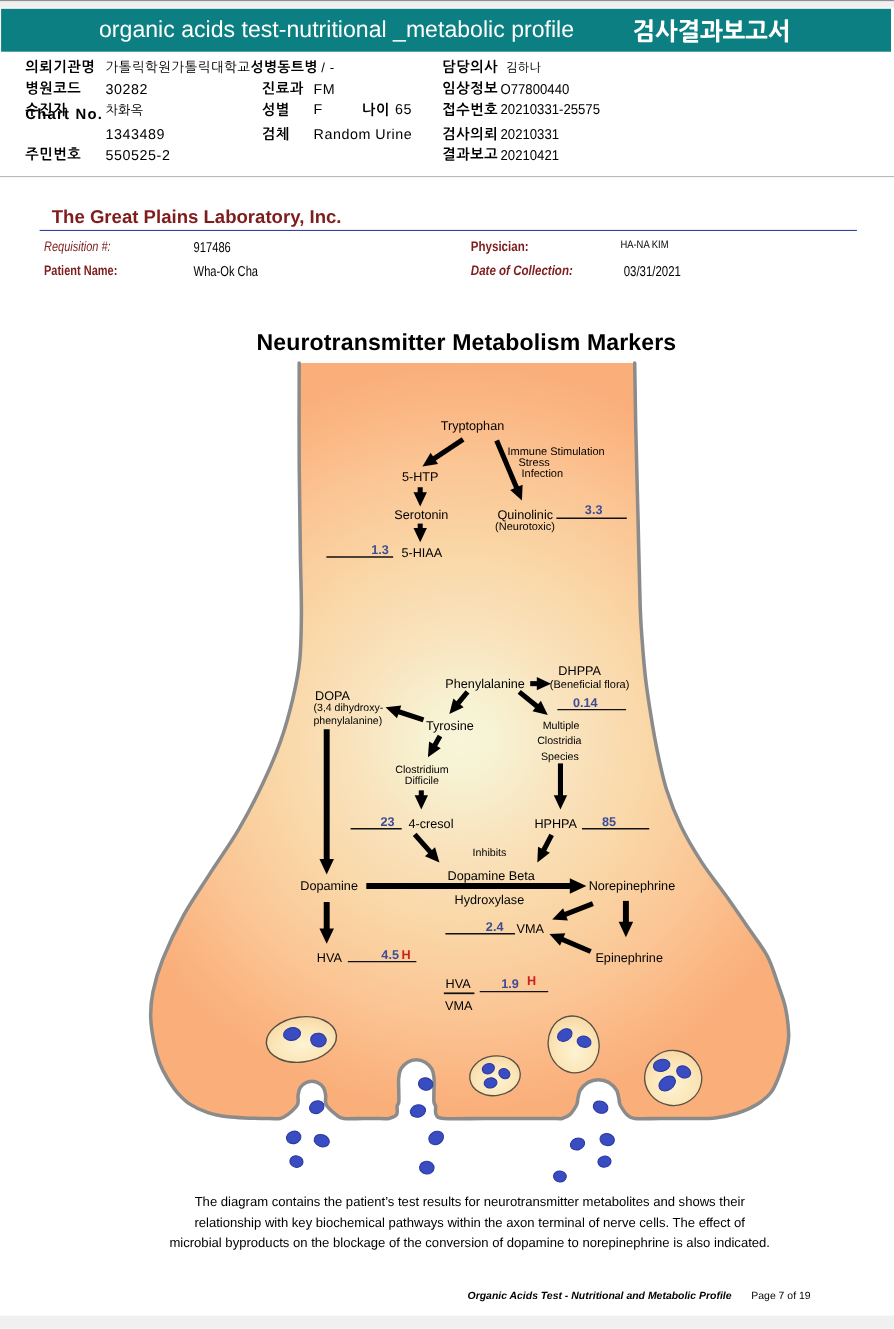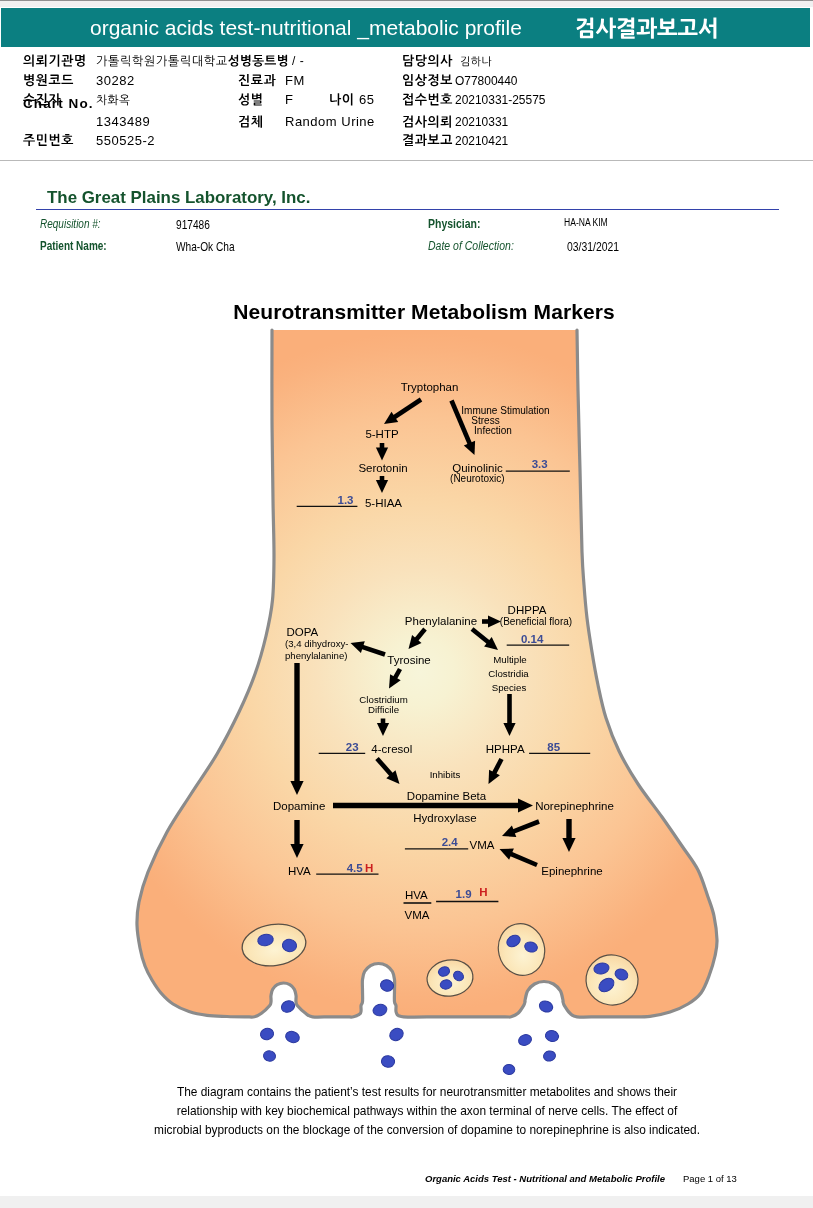--- a/index.html
+++ b/index.html
@@ -1,19 +1,19 @@
 <!DOCTYPE html>
 <html><head><meta charset="utf-8">
 <style>
 html,body{margin:0;padding:0;}
 body{width:813px;height:1208px;position:relative;background:#fff;overflow:hidden;
 font-family:"Liberation Sans",sans-serif;}
 .abs{position:absolute;}
 .hv{font-size:13px;line-height:13px;color:#000;white-space:nowrap;letter-spacing:0.5px;}
-.gp{color:#14532d;text-align:right;}
+.gp{color:#7f1d1d;text-align:right;}
 .nar{display:inline-block;transform:scaleX(0.8);transform-origin:0 50%;white-space:nowrap;}
 .nar2{display:inline-block;transform:scaleX(0.84);transform-origin:0 50%;white-space:nowrap;}
 .nar3{display:inline-block;transform:scaleX(0.855);transform-origin:0 50%;white-space:nowrap;}
 .nar4{display:inline-block;transform:scaleX(0.78);transform-origin:0 50%;white-space:nowrap;}
 .sqz{display:inline-block;transform:scaleX(0.92);transform-origin:0 50%;letter-spacing:0;white-space:nowrap;}
 </style></head>
 <body>
 <div class="abs" style="left:0;top:0;width:813px;height:7px;background:#f0f0f0;border-top:1.5px solid #8f8f8f;box-sizing:border-box"></div>
 <div class="abs" style="left:1px;top:8px;width:809px;height:39px;background:#0b7f81"></div>
 <div class="abs" style="left:90px;top:8px;height:39px;line-height:39px;color:#fff;font-weight:normal;font-size:21px;white-space:nowrap">organic acids test-nutritional _metabolic profile</div>
@@ -52,21 +52,21 @@
 <div class="abs hv" style="left:455px;top:133.7px"><span class="sqz">20210421</span></div>
 <div class="abs" style="left:0;top:160px;width:813px;border-top:1px solid #b9b9b9"></div>
 <div class="abs gp" style="left:47px;top:187.6px;font-size:16.9px;font-weight:bold">The Great Plains Laboratory, Inc.</div>
 <div class="abs" style="left:36px;top:208.5px;width:743px;border-top:1.4px solid #3342ab"></div>
 <div class="abs gp" style="left:40px;top:217px;font-size:12.5px;font-weight:normal;font-style:italic"><span class="nar">Requisition #:</span></div>
 <div class="abs" style="left:176px;top:216.5px;font-size:13px"><span class="nar4">917486</span></div>
 <div class="abs gp" style="left:428px;top:217px;font-size:12.5px;font-weight:bold;"><span class="nar2">Physician:</span></div>
 <div class="abs" style="left:563.5px;top:216.5px;font-size:10px"><span class="nar3">HA-NA KIM</span></div>
 <div class="abs gp" style="left:40px;top:239px;font-size:12.5px;font-weight:bold;"><span class="nar">Patient Name:</span></div>
 <div class="abs" style="left:176px;top:238.5px;font-size:13px"><span class="nar4">Wha-Ok Cha</span></div>
-<div class="abs gp" style="left:428px;top:239px;font-size:12.5px;font-weight:normal;font-style:italic"><span class="nar2">Date of Collection:</span></div>
+<div class="abs gp" style="left:428px;top:239px;font-size:12.5px;font-weight:bold;font-style:italic"><span class="nar2">Date of Collection:</span></div>
 <div class="abs" style="left:567px;top:238.5px;font-size:13px"><span class="nar">03/31/2021</span></div>
 <div class="abs" style="left:0;top:299.5px;width:848px;text-align:center;font-size:21px;font-weight:bold;letter-spacing:0.1px">Neurotransmitter Metabolism Markers</div>
 <svg class="abs" style="left:0;top:325" width="813" height="760" viewBox="0 325 813 760" font-family="Liberation Sans, sans-serif">
     <defs>
 <radialGradient id="bg" gradientUnits="userSpaceOnUse" cx="0" cy="0" r="1" gradientTransform="translate(420,672) scale(340,340)">
 <stop offset="0" stop-color="#f7f5da"></stop>
         <stop offset="0.1" stop-color="#f7f2d2"></stop>
         <stop offset="0.3" stop-color="#f9e2bc"></stop>
         <stop offset="0.5" stop-color="#fad7a7"></stop>
         <stop offset="0.75" stop-color="#fbc493"></stop>
@@ -194,13 +194,13 @@
     <text x="358.6" y="750.5" font-size="11.5" text-anchor="end" fill="#3c4c95" font-weight="bold">23</text>
     <text x="560.1" y="750.5" font-size="11.5" text-anchor="end" fill="#3c4c95" font-weight="bold">85</text>
     <text x="457.7" y="846" font-size="11.5" text-anchor="end" fill="#3c4c95" font-weight="bold">2.4</text>
     <text x="362.7" y="871.5" font-size="11.5" text-anchor="end" fill="#3c4c95" font-weight="bold">4.5</text>
     <text x="471.6" y="898" font-size="11.5" text-anchor="end" fill="#3c4c95" font-weight="bold">1.9</text>
     <text x="365.1" y="871.5" font-size="11.5" text-anchor="start" fill="#cc1f1f" font-weight="bold">H</text>
     <text x="479.2" y="895.5" font-size="11.5" text-anchor="start" fill="#cc1f1f" font-weight="bold">H</text>
   </svg>
 <div class="abs" style="left:57px;top:1082.8px;width:740px;text-align:center;font-size:11.9px;line-height:19.2px">The diagram contains the patient’s test results for neurotransmitter metabolites and shows their<br>relationship with key biochemical pathways within the axon terminal of nerve cells. The effect of<br>microbial byproducts on the blockage of the conversion of dopamine to norepinephrine is also indicated.</div>
 <div class="abs" style="left:425px;top:1173px;font-size:9.5px;font-weight:bold;font-style:italic;white-space:nowrap">Organic Acids Test - Nutritional and Metabolic Profile</div>
-<div class="abs" style="left:683px;top:1173px;font-size:9.5px;white-space:nowrap">Page 1 of 13</div>
+<div class="abs" style="left:683px;top:1173px;font-size:9.5px;white-space:nowrap">Page 7 of 19</div>
 <div class="abs" style="left:0;top:1196px;width:813px;height:12px;background:#f0f0f0"></div>
 </body></html>

